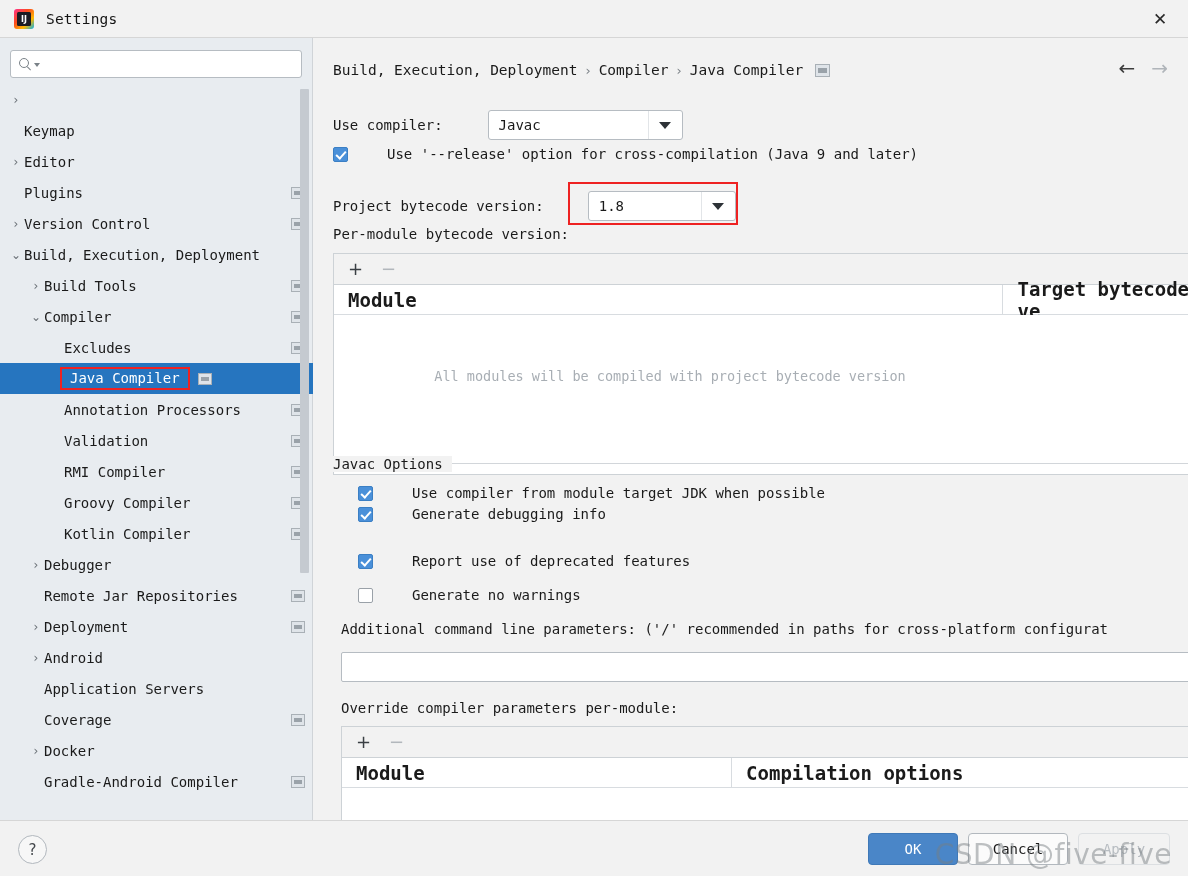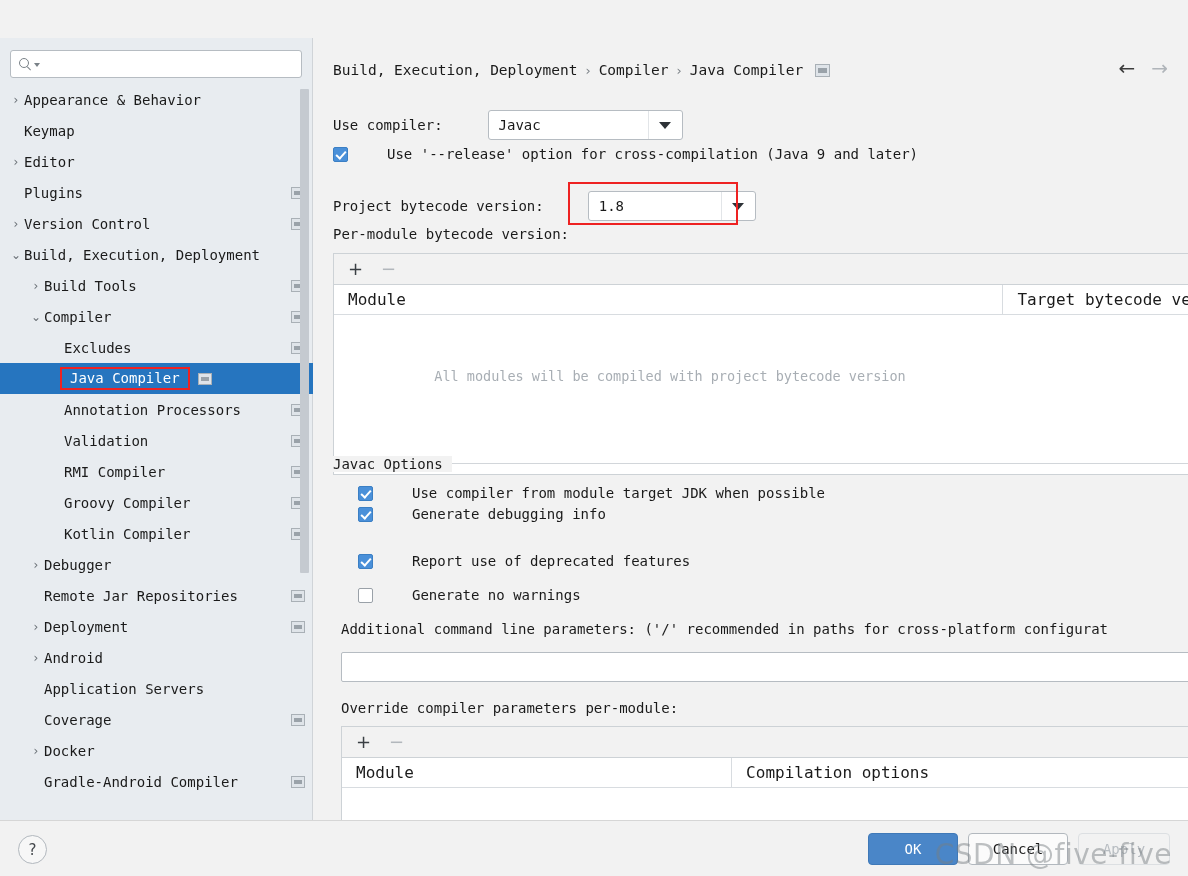--- a/index.html
+++ b/index.html
@@ -145,21 +145,21 @@
   
   .table { position: absolute; background: #ffffff; border: 1px solid #cdd2d6; }
   .tbar {
     height: 31px; background: #f2f2f2; border-bottom: 1px solid #cdd2d6;
     display: flex; align-items: center; padding-left: 14px; gap: 18px;
   }
   .tbar-btn { font-family: "DejaVu Sans", sans-serif; font-size: 18px; line-height: 1; }
   .tbar-btn.plus { color: #3a3f44; }
   .tbar-btn.minus { color: #b2b7bc; }
   .thead { height: 30px; display: flex; border-bottom: 1px solid #d8dce0; background: #ffffff; }
-  .th { font-size: 16px; color: #1a1a1a; display: flex; align-items: center; padding-left: 14px; }
+  .th { font-size: 19px; color: #1a1a1a; display: flex; align-items: center; padding-left: 14px; font-weight: bold; }
   .th + .th { border-left: 1px solid #d8dce0; }
   .tbody { position: relative; background: #ffffff; }
   .empty-msg {
     position: absolute; left: 0; right: 0; text-align: center;
     font-size: 13.5px; color: #a8aeb4;
   }
 
   
   .group-title {
     position: absolute; font-size: 14px; color: #1a1a1a; background: #f2f2f2;
@@ -195,38 +195,56 @@
     font-family: "DejaVu Sans", sans-serif; font-size: 28px;
     color: rgba(120,125,130,0.48); letter-spacing: .5px; white-space: nowrap;
     z-index: 5; pointer-events: none;
   }
 </style>
 </head>
 <body>
 
 <div id="app">
 
+  <div class="titlebar">
+    <div class="tb-logo">
+      <svg width="20" height="20" viewBox="0 0 20 20">
+        <defs>
+          <linearGradient id="ijg" x1="0" y1="0" x2="1" y2="1">
+            <stop offset="0%" stop-color="#ff318c"></stop>
+            <stop offset="38%" stop-color="#fc4c1c"></stop>
+            <stop offset="70%" stop-color="#ffb800"></stop>
+            <stop offset="100%" stop-color="#00b0f0"></stop>
+          </linearGradient>
+        </defs>
+        <rect x="0" y="0" width="20" height="20" rx="3" fill="url(#ijg)"></rect>
+        <rect x="3" y="3" width="14" height="14" rx="1.5" fill="#1b1b23"></rect>
+        <text x="10" y="13" font-family="DejaVu Sans, sans-serif" font-size="8" font-weight="bold" fill="#ffffff" text-anchor="middle">IJ</text>
+      </svg>
+    </div>
+    <div class="tb-title">Settings</div>
+    <div class="tb-close">✕</div>
+  </div>
 
   <div class="sidebar">
     <div class="search-wrap">
       <div class="search-box">
         <span class="mag">
           <span class="circ"></span>
             <span class="hand"></span>
         </span>
         <span class="mag-tri"></span>
         <input class="search-input" type="text" placeholder="" style="">
       </div>
     </div>
 
     <div class="tree">
       <div id="tree-list">
           <div class="tree-item">
             <span class="arrow" style="margin-left: 8px;">›</span>
-            <span class="tree-label">Appearance &amp; Behavior</span>
           </div>
           <div class="tree-item">
             <span class="arrow" style="margin-left: 8px;"></span>
             <span class="tree-label">Keymap</span>
           </div>
           <div class="tree-item">
             <span class="arrow" style="margin-left: 8px;">›</span>
             <span class="tree-label">Editor</span>
           </div>
           <div class="tree-item">
@@ -357,21 +375,21 @@
       </span>
     </div>
 
     <div class="row cb" style="left:20px; top:108px;">
       <span class="cbox on"></span>
       <span class="cb-label">Use '--release' option for cross-compilation (Java 9 and later)</span>
     </div>
 
     <div class="row" style="left:20px; top:153px;">
       <span class="lbl">Project bytecode version:</span>
-      <span class="combo" style="margin-left:14px; width:168px; height:30px;">
+      <span class="combo" style="margin-left:14px; width:148px; height:30px;">
         <span class="combo-val">1.8</span>
         <span class="combo-arrow-box">
           <span class="combo-tri"></span>
         </span>
       </span>
     </div>
     <div class="redbox" style="left:255px; top:144px; width:170px; height:43px;"></div>
 
     <div class="row" style="left:20px; top:188px;">
       <span class="lbl">Per-module bytecode version:</span>

